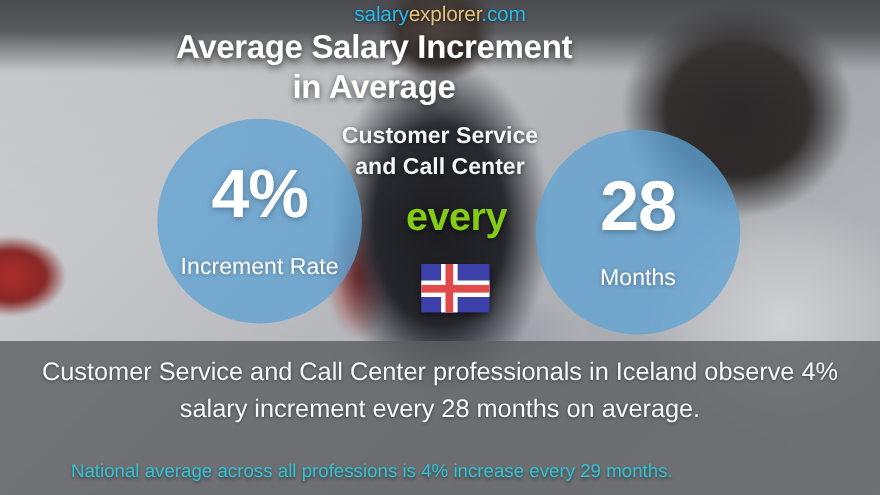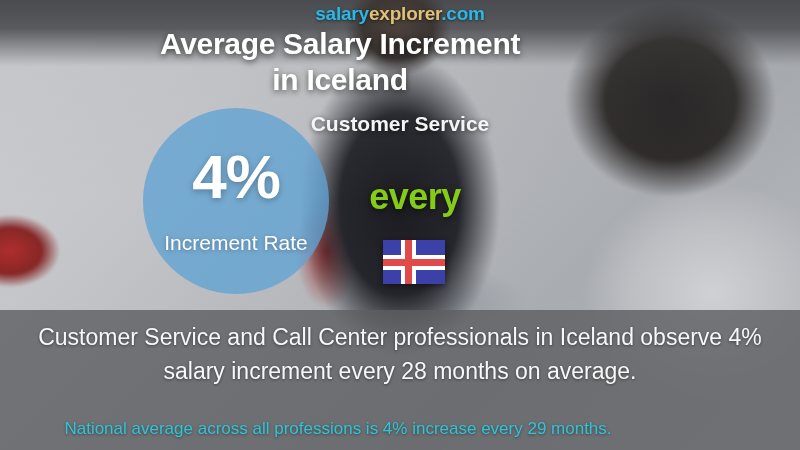--- a/index.html
+++ b/index.html
@@ -46,21 +46,21 @@
   
   .bg-haze {
     position:absolute; inset:0;
     background:linear-gradient(180deg, rgba(120,122,126,.30) 0%, rgba(105,107,112,.20) 45%, rgba(95,97,101,.18) 100%);
   }
 
   
   .logo {
     position:absolute; top:3px; left:0; width:800px;
     text-align:center;
-    font-size:19px; font-weight:bold; letter-spacing:-.2px;
+    font-size:19px; font-weight:normal; letter-spacing:-.2px;
     text-shadow:0 1px 3px rgba(0,0,0,.55);
   }
   .logo .s1 { color:#29b8e8; }
   .logo .s2 { color:#e0c07a; }
   .logo .s3 { color:#29b8e8; }
 
   
   .headline {
     position:absolute; top:26px; left:0; width:680px;
     text-align:center; color:#ffffff;
@@ -147,39 +147,44 @@
 
   <div class="bg-photo"></div>
   <div class="bg-haze"></div>
 
   <div class="logo">
     <span class="s1">salary</span><span class="s2">explorer</span><span class="s3">.com</span>
   </div>
 
   <div class="headline">
     <div>Average Salary Increment</div>
-    <div>in Iceland</div>
+    <div>in Average</div>
   </div>
 
   <div class="subhead">
     <div>Customer Service</div>
+    <div>and Call Center</div>
   </div>
 
   <div class="circle circle-left">
     <div class="value">4%</div>
     <div class="caption">Increment Rate</div>
   </div>
 
   <div class="every">every</div>
 
   <div class="flag">
     <div class="cross-w-v"></div>
     <div class="cross-w-h"></div>
     <div class="cross-r-v"></div>
     <div class="cross-r-h"></div>
   </div>
 
+  <div class="circle circle-right">
+    <div class="value">28</div>
+    <div class="caption">Months</div>
+  </div>
 
   <div class="bottom-panel"></div>
   <div class="summary">Customer Service and Call Center professionals in Iceland observe 4% salary increment every 28 months on average.</div>
   <div class="footnote">National average across all professions is 4% increase every 29 months.</div>
 
 </div>
 
 </body></html>

